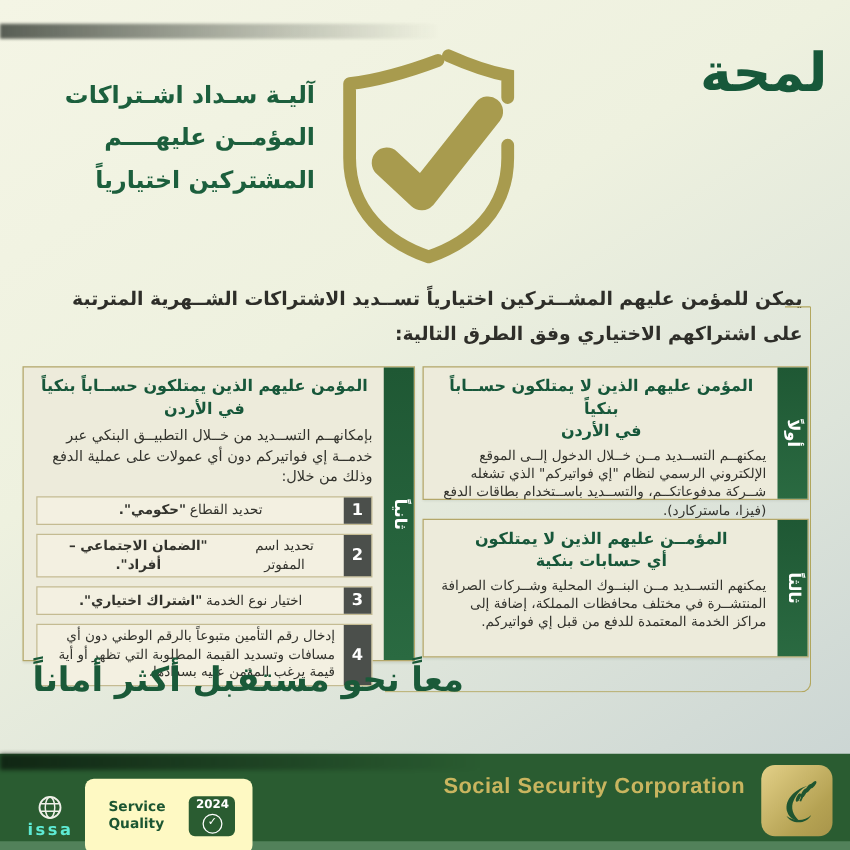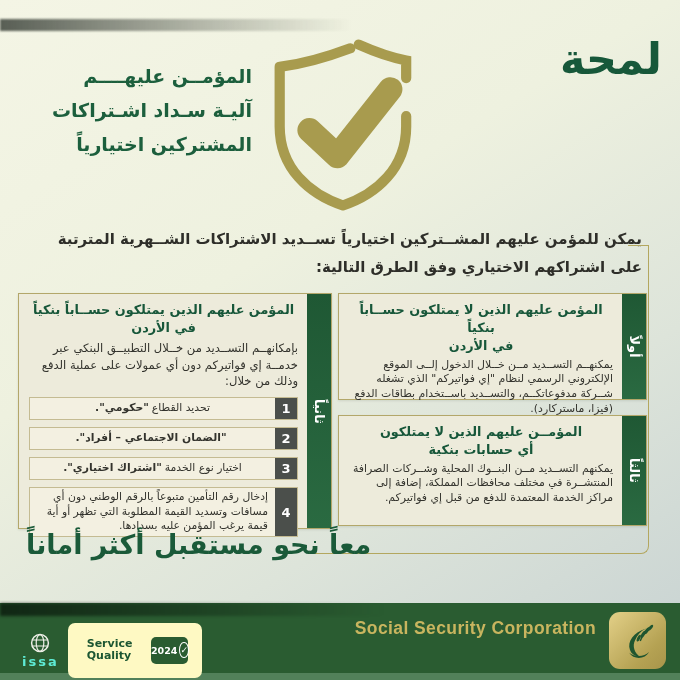--- a/index.html
+++ b/index.html
@@ -67,21 +67,21 @@
            font-family:"Liberation Sans","DejaVu Sans",sans-serif;}
   .logo-sq{right:14px;top:9px;width:57px;height:57px;border-radius:11px;position:absolute;
            background:linear-gradient(135deg,#e3d088,#b5a253 70%,#a8954a);
            display:flex;align-items:center;justify-content:center;}
   .issa{left:22px;top:20px;position:absolute;display:flex;align-items:center;gap:9px;}
   .issa-logo{display:flex;flex-direction:column;align-items:center;color:#5eead4;}
   .issa-logo .t{font-size:13px;font-weight:700;letter-spacing:2px;line-height:1;margin-top:1px;}
   .sq-badge{background:#fef9c3;border-radius:7px;padding:14px;display:flex;gap:12px;align-items:stretch;}
   .sq-left{display:flex;flex-direction:column;justify-content:center;padding:1px 7px 1px 5px;}
   .sq-left div{color:#1c5632;font-weight:700;font-size:11px;line-height:1.12;}
-  .sq-right{background:#2a5c31;border-radius:5px;width:37px;display:flex;flex-direction:row;
+  .sq-right{background:#2a5c31;border-radius:5px;width:37px;display:flex;flex-direction:column;
             align-items:center;justify-content:center;gap:2px;padding:2px 0;}
   .sq-year{color:#fff;font-size:9.5px;font-weight:700;line-height:1;}
   .sq-check{width:14px;height:14px;border:1.5px solid #fff;border-radius:50%;
             display:flex;align-items:center;justify-content:center;color:#fff;font-size:9px;line-height:1;}
 </style>
 </head>
 <body>
 
 <div class="abs curl-top"></div>
 
@@ -91,22 +91,22 @@
 
 <div class="abs shield-wrap">
   <svg width="180" height="186" viewBox="0 0 190 200" fill="none">
     <path d="M104 24 C 80 33 53 41 28 44 L 28 108 C 28 153 60 181 96 193 C 132 181 164 153 164 108 L 164 97" stroke="#a89b4e" stroke-width="11" stroke-linecap="round" stroke-linejoin="round"></path>
     <path d="M113 20 C 131 28 148 34 164 37 L 164 56" stroke="#a89b4e" stroke-width="11" stroke-linecap="round"></path>
     <path d="M60 112 L 90 140 L 147 68" stroke="#a89b4e" stroke-width="26" stroke-linecap="round" stroke-linejoin="round"></path>
   </svg>
 </div>
 
 <div class="abs topic">
+  <div>آليـة سـداد اشـتراكات</div>
   <div>المؤمــن عليهــــم</div>
-  <div>آليـة سـداد اشـتراكات</div>
   <div>المشتركين اختيارياً</div>
 </div>
 
 <div class="abs intro">يمكن للمؤمن عليهم المشــتركين اختيارياً تســديد الاشتراكات الشــهرية المترتبة على اشتراكهم الاختياري وفق الطرق التالية:</div>
 
 <div class="abs bracket"></div>
 <div class="abs bracket-stub"></div>
 
 <div class="abs card card-second">
   <div class="card-strip">
@@ -120,20 +120,21 @@
       <div class="step-row">
         <div class="step-num">1</div>
         <div class="step-text">
             <span>تحديد القطاع</span>
             <span class="b">"حكومي".</span>
           </div>
       </div>
       <div class="step-row">
         <div class="step-num">2</div>
         <div class="step-text">
+            <span>تحديد اسم المفوتر</span>
             <span class="b">"الضمان الاجتماعي – أفراد".</span>
           </div>
       </div>
       <div class="step-row">
         <div class="step-num">3</div>
         <div class="step-text">
             <span>اختيار نوع الخدمة</span>
             <span class="b">"اشتراك اختياري".</span>
           </div>
       </div>

